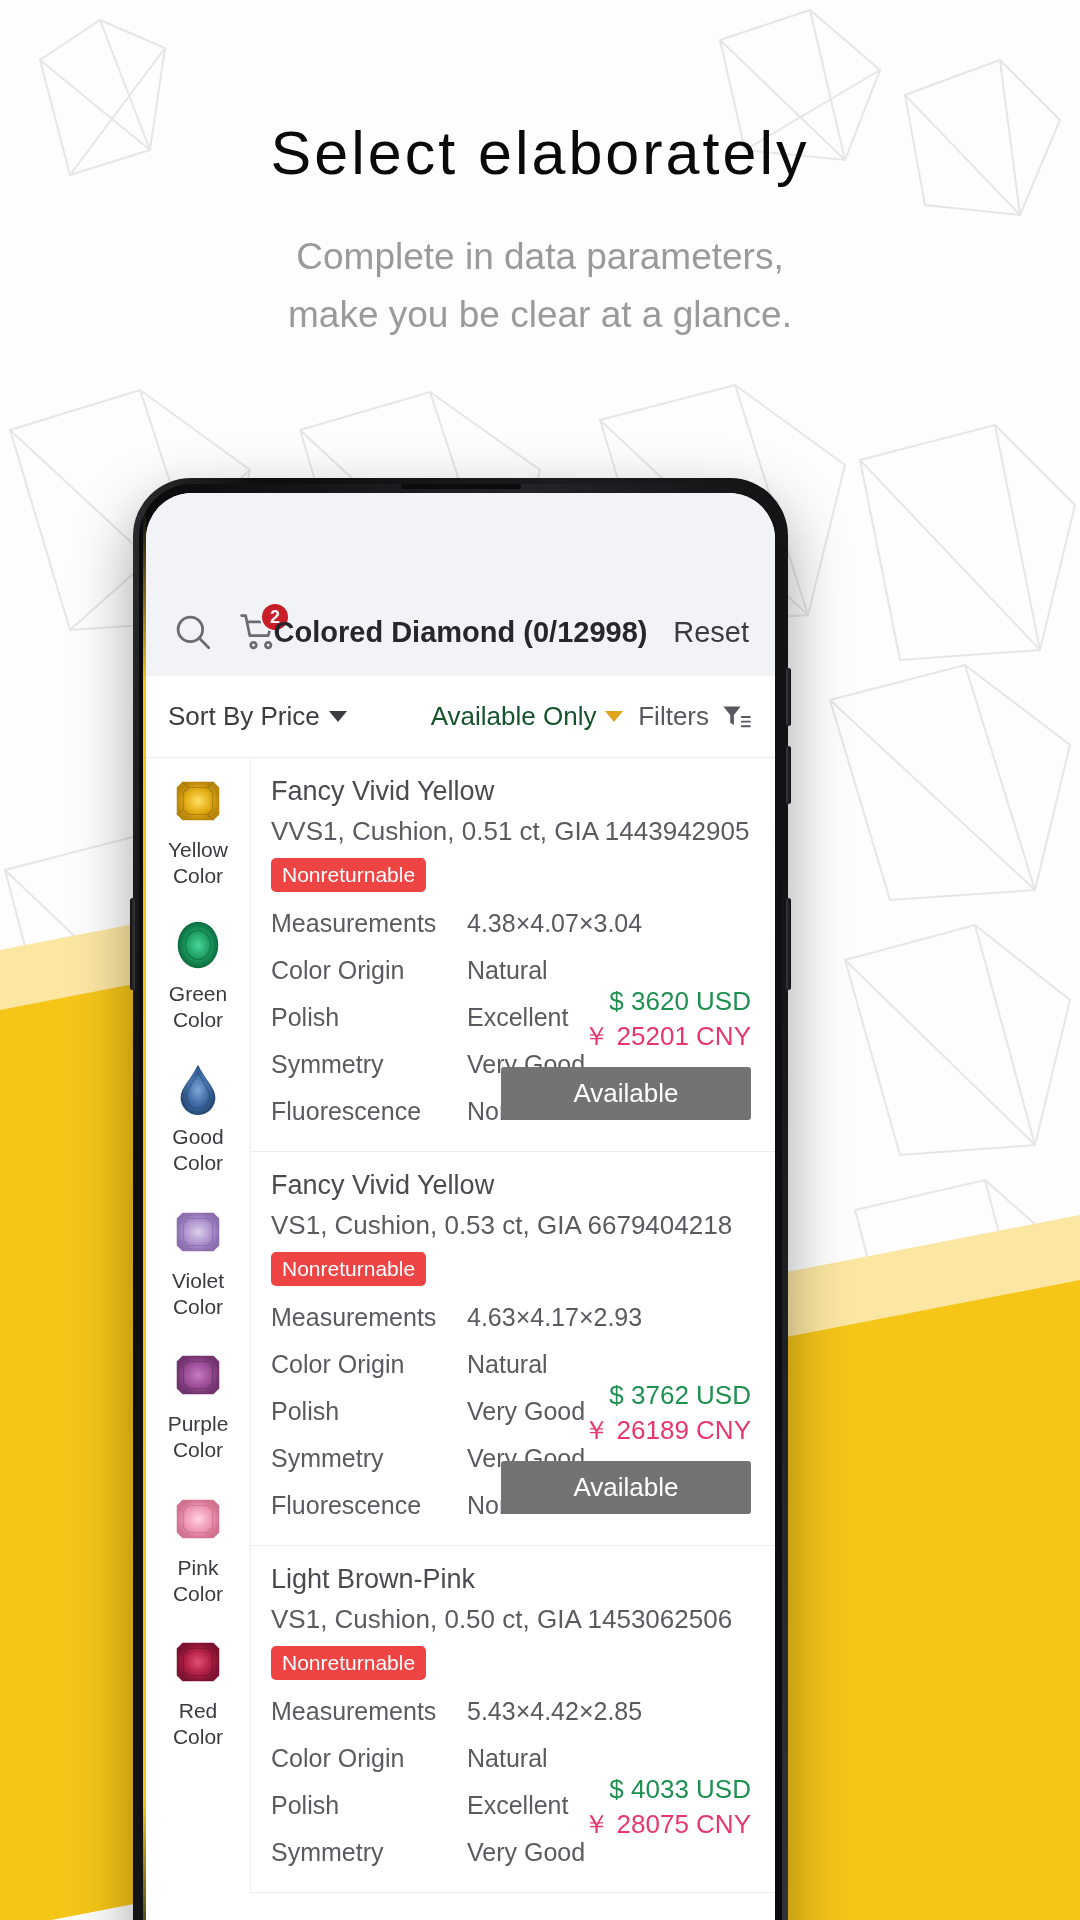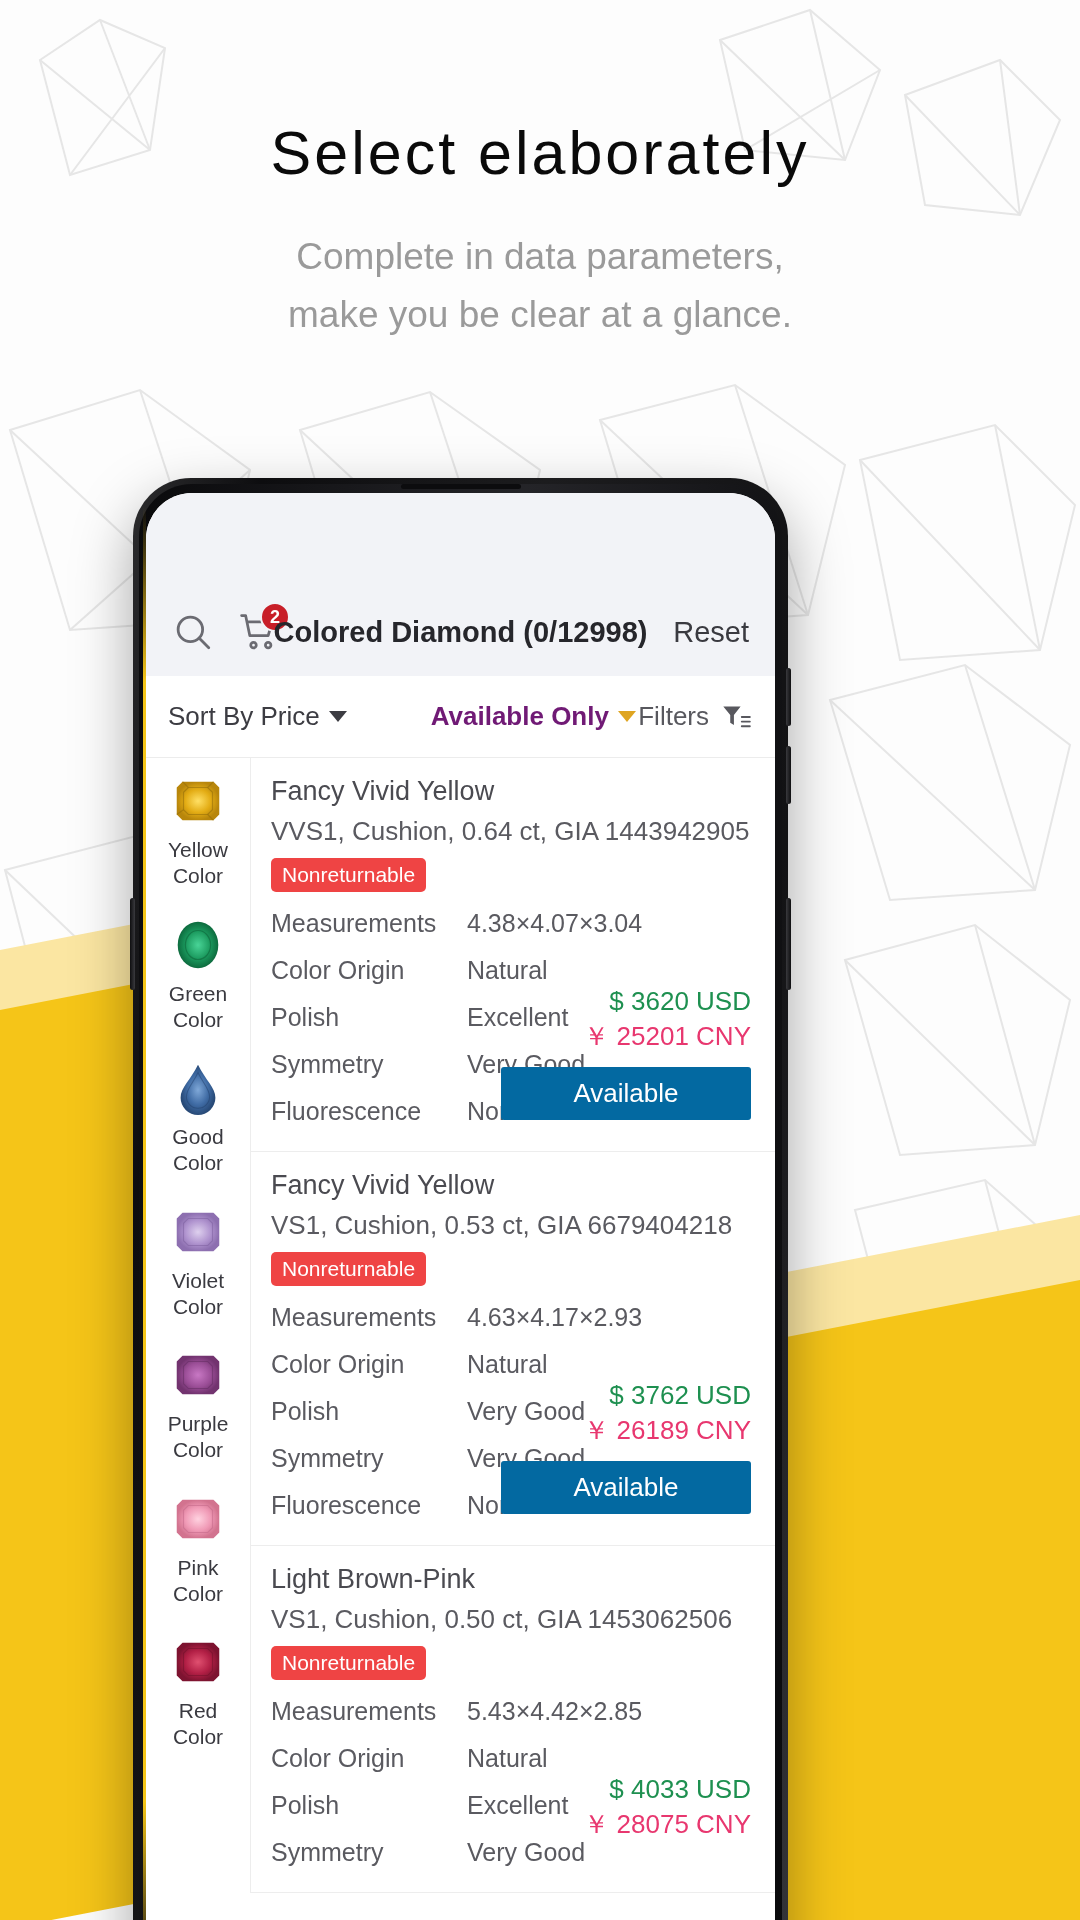--- a/index.html
+++ b/index.html
@@ -155,21 +155,21 @@
   
   .filterbar {
     height:82px;
     background:#fff;
     display:flex; align-items:center;
     border-bottom:1px solid #ececec;
     padding:0 24px 0 22px;
   }
   .fb-item { display:flex; align-items:center; gap:9px; font-size:26px; color:#3c3c42; }
   .fb-item.sort { }
-  .fb-item.avail { color:#701a75; margin-left:84px;font-weight:bold; }
+  .fb-item.avail { color:#14532d; margin-left:84px; }
   .fb-item.filters { margin-left:auto; color:#58585e; gap:12px; }
   .caret {
     width:0; height:0;
     border-left:9px solid transparent;
     border-right:9px solid transparent;
     border-top:11px solid #3c3c42;
   }
   .caret.gold { border-top-color:#dfa521; }
 
   
@@ -206,21 +206,21 @@
   .spec-k { width:196px; font-size:25px; color:#5a5a60; }
   .spec-v { font-size:25px; color:#5a5a60; }
   .price-block {
     position:absolute; right:0; top:86px;
     text-align:right; width:250px;
   }
   .price-usd { font-size:26px; color:#1e9050; line-height:1.2; }
   .price-cny { font-size:26px; color:#e8376f; line-height:1.5; }
   .avail-btn {
     margin-top:11px;
-    background:#0369a1; color:#fff;
+    background:#737373; color:#fff;
     font-size:26px;
     text-align:center;
     padding:11px 0;
     border-radius:3px;
     width:250px;
   }
 </style>
 </head>
 <body>
 
@@ -438,21 +438,21 @@
           <div class="side-label"><span style="white-space:pre-line">Red
 Color</span></div>
         </div>
 
       </div>
 
       <div class="listcol">
 
         <div class="card">
           <div class="card-title">Fancy Vivid Yellow</div>
-          <div class="card-sub">VVS1, Cushion, 0.64 ct, GIA 1443942905</div>
+          <div class="card-sub">VVS1, Cushion, 0.51 ct, GIA 1443942905</div>
           <div class="tag">Nonreturnable</div>
           <div class="specs">
             <div class="spec-row">
               <div class="spec-k">Measurements</div>
               <div class="spec-v">4.38×4.07×3.04</div>
             </div>
             <div class="spec-row">
               <div class="spec-k">Color Origin</div>
               <div class="spec-v">Natural</div>
             </div>

